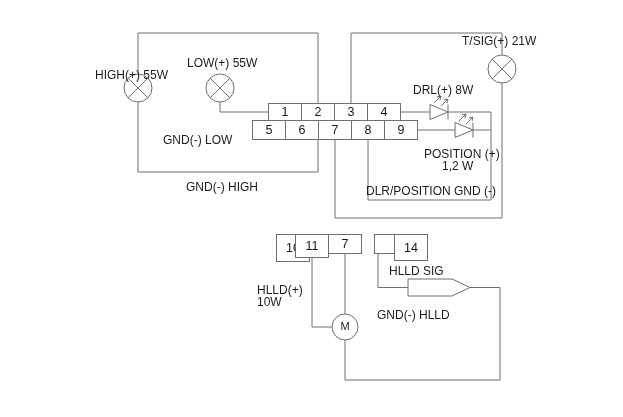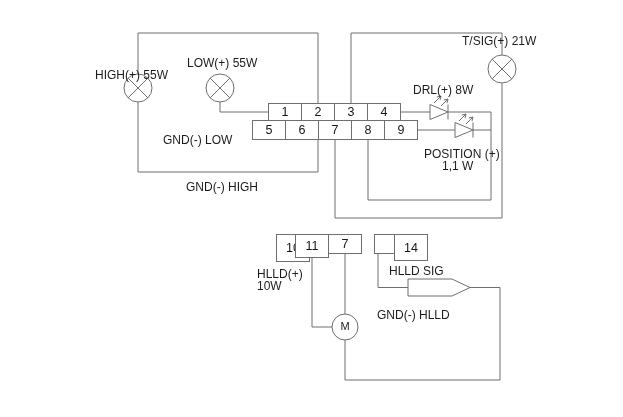--- a/index.html
+++ b/index.html
@@ -87,23 +87,24 @@
     </g>
   </svg>
 
   <div class="lbl" style="left:95px;top:69px">HIGH(+) 55W</div>
   <div class="lbl" style="left:187px;top:57px">LOW(+) 55W</div>
   <div class="lbl" style="left:462px;top:35px">T/SIG(+) 21W</div>
   <div class="lbl" style="left:163px;top:134px">GND(-) LOW</div>
   <div class="lbl" style="left:186px;top:181px">GND(-) HIGH</div>
   <div class="lbl" style="left:413px;top:84px">DRL(+) 8W</div>
   <div class="lbl" style="left:424px;top:148px">POSITION (+)</div>
-  <div class="lbl" style="left:442px;top:160px">1,1 W</div>
+  <div class="lbl" style="left:442px;top:160px">1,2 W</div>
+  <div class="lbl" style="left:366px;top:185px">DLR/POSITION GND (-)</div>
   <div class="lbl" style="left:389px;top:265px">HLLD SIG</div>
-  <div class="lbl" style="left:257px;top:268px">HLLD(+)
+  <div class="lbl" style="left:257px;top:284px">HLLD(+)
 10W</div>
   <div class="lbl" style="left:377px;top:309px">GND(-) HLLD</div>
   <div class="motor-m" style="left:337px;top:320px">M</div>
 
   <div class="pin" style="left:268px;top:103px;width:34px;height:18px">1</div>
   <div class="pin" style="left:301px;top:103px;width:34px;height:18px">2</div>
   <div class="pin" style="left:334px;top:103px;width:34px;height:18px">3</div>
   <div class="pin" style="left:367px;top:103px;width:34px;height:18px">4</div>
 
   <div class="pin" style="left:252px;top:120px;width:34px;height:20px">5</div>

